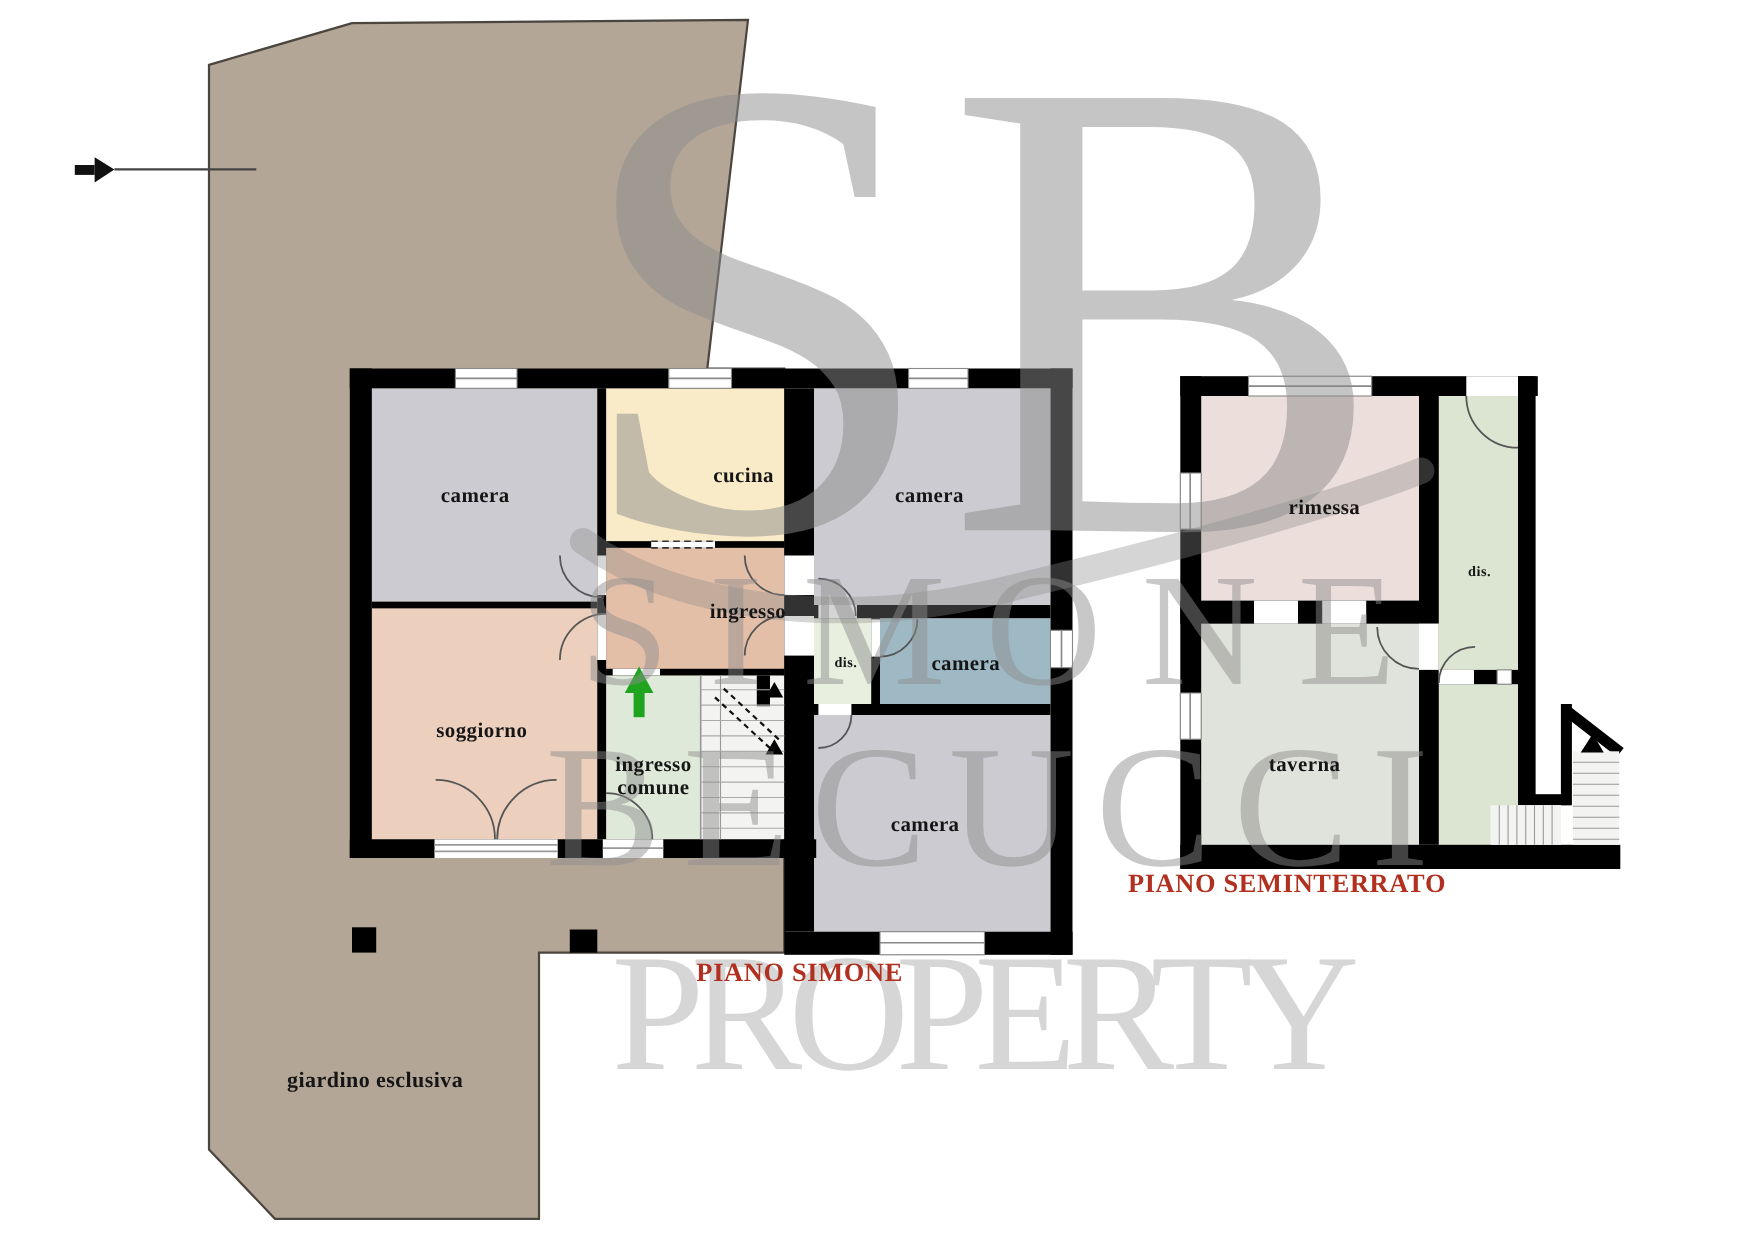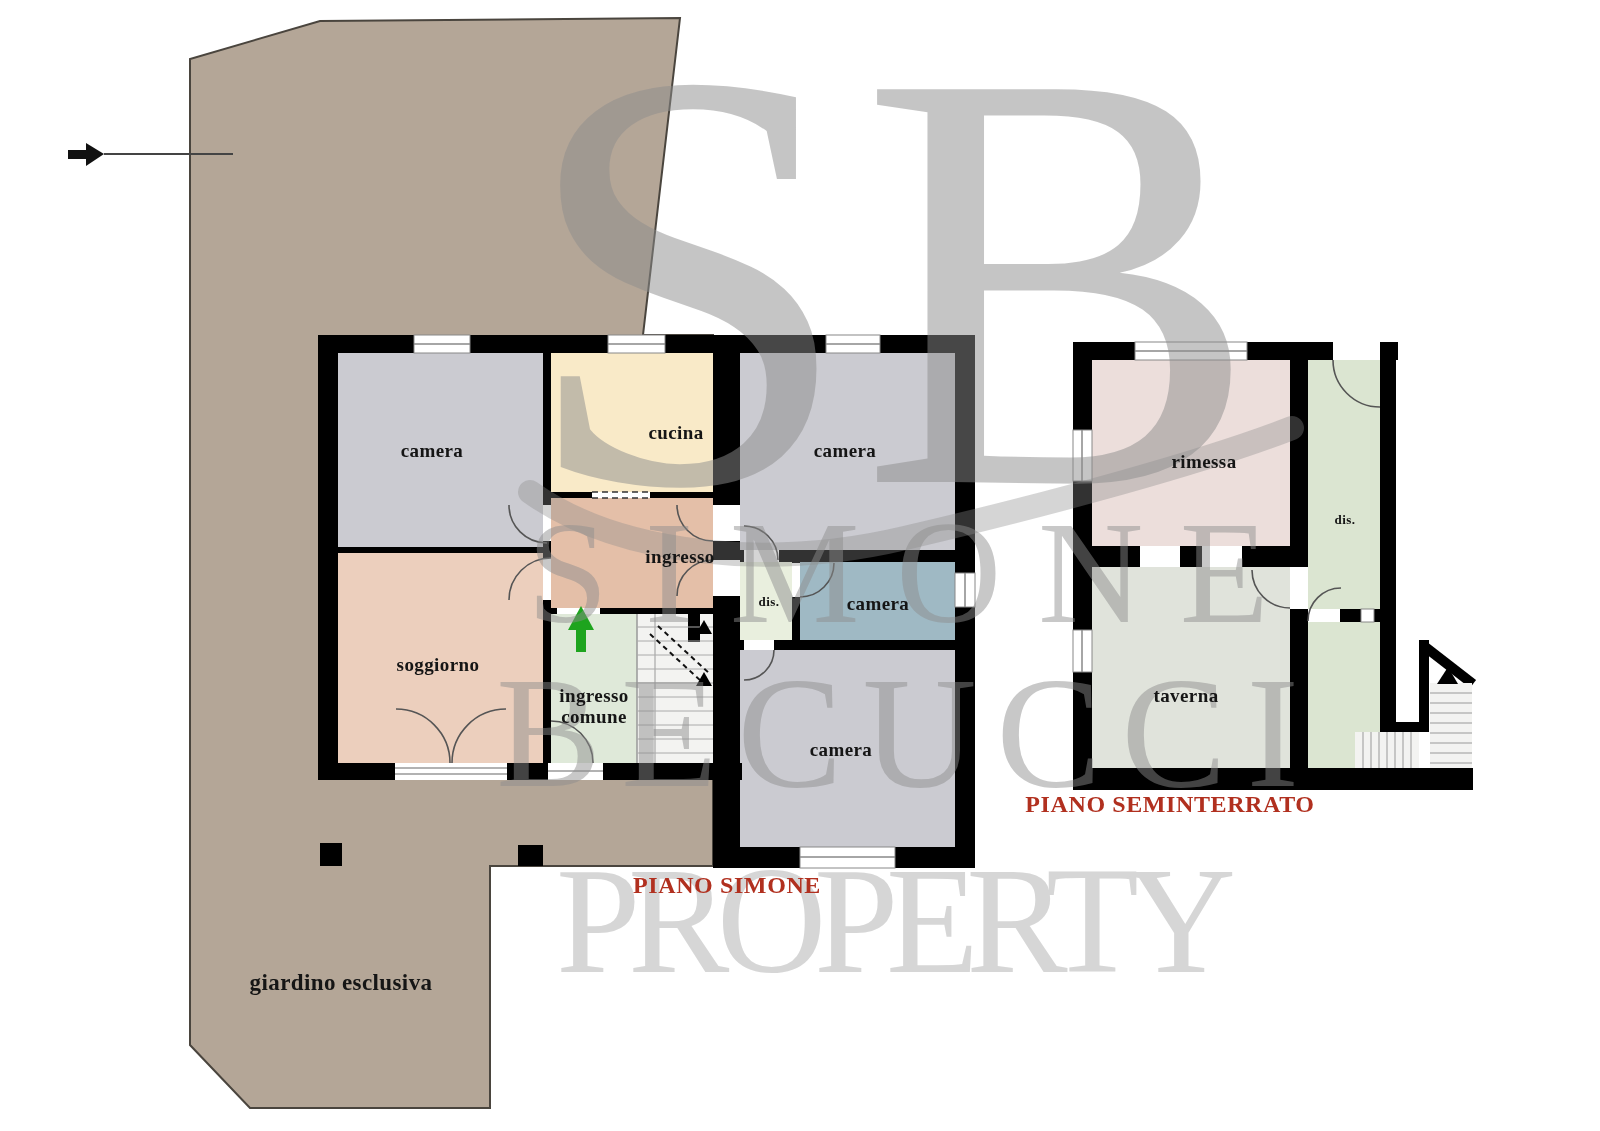--- a/index.html
+++ b/index.html
@@ -6,21 +6,21 @@
   #stage{position:relative;width:1600px;height:1131px;background:#ffffff;overflow:hidden;
          font-family:"Liberation Serif",serif;}
   #plan,#watermark{position:absolute;left:0;top:0;}
   #watermark{pointer-events:none;}
   .labels{position:absolute;left:0;top:0;width:100%;height:100%;pointer-events:none;}
   .lbl{position:absolute;transform:translate(-50%,-50%);font-weight:bold;font-size:19px;
        color:#151515;letter-spacing:0.4px;text-align:center;white-space:nowrap;}
   .lbl.small{font-size:13px;}
   .lbl.two-line{white-space:normal;width:110px;line-height:21px;}
   .lbl.title{color:#b1301f;font-size:24px;letter-spacing:0.6px;}
-  .lbl.garden-lbl{font-size:23px;}
+  .lbl.garden-lbl{font-size:20px;}
 </style>
 </head>
 <body>
 
 <div id="stage">
 
   <svg id="plan" width="1600" height="1131" viewBox="0 0 1600 1131">
 
     <polygon points="320,21 680,18 643,335 713,335 713,866 490,866 490,1108 250,1108 190,1045 190,59" fill="#b4a697" stroke="#4a453e" stroke-width="2"></polygon>
 

